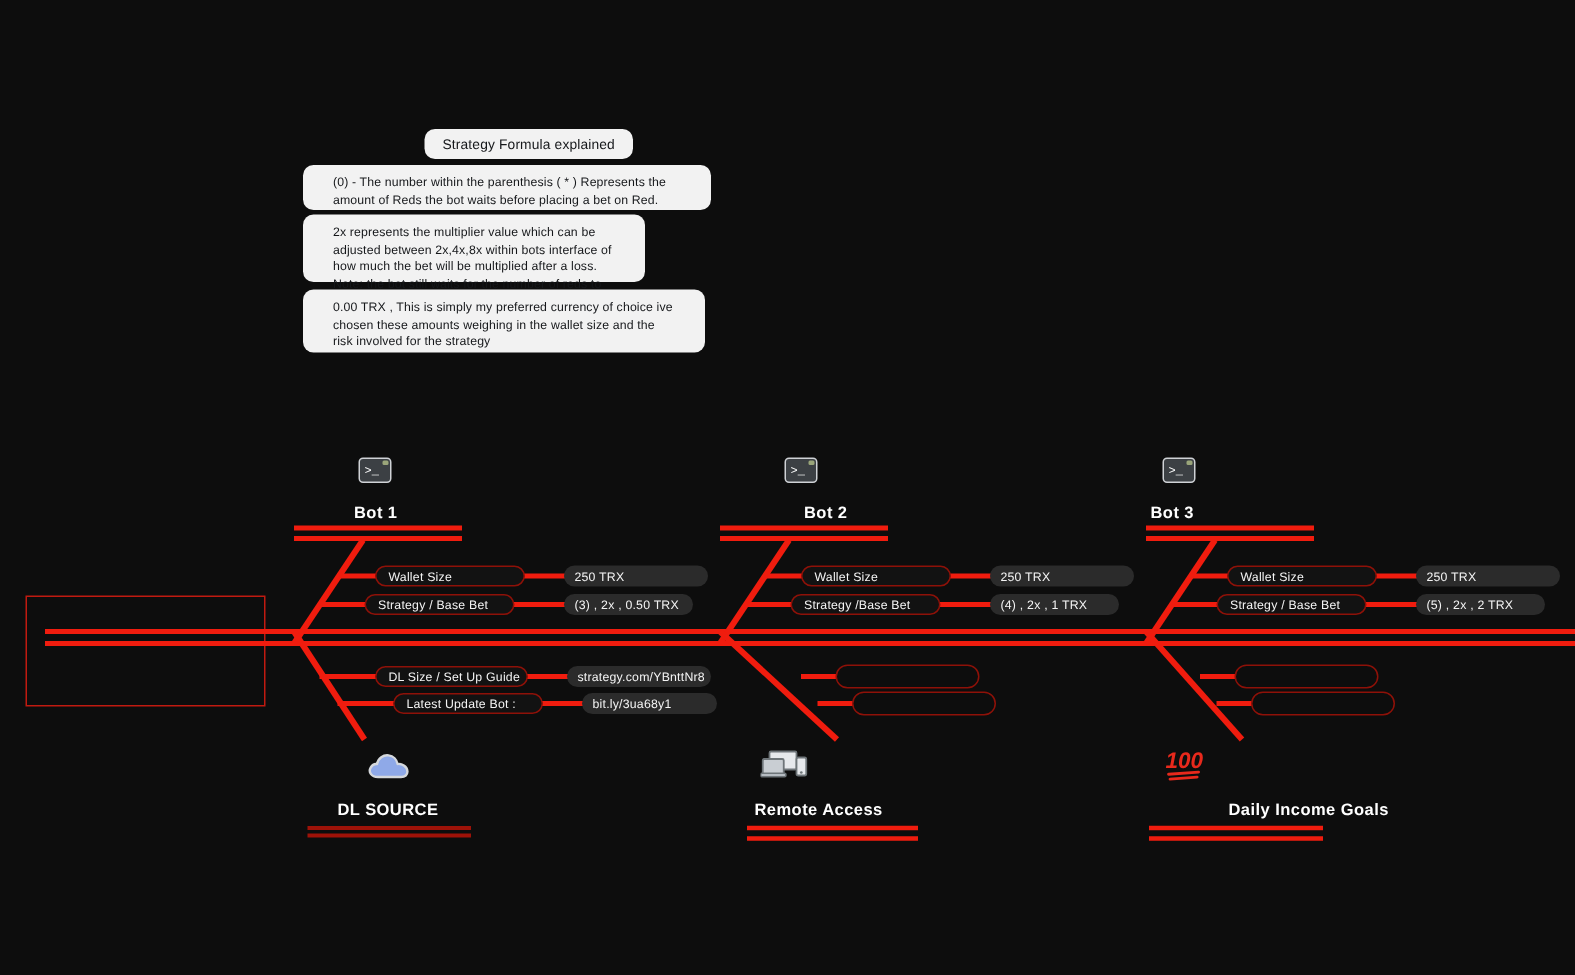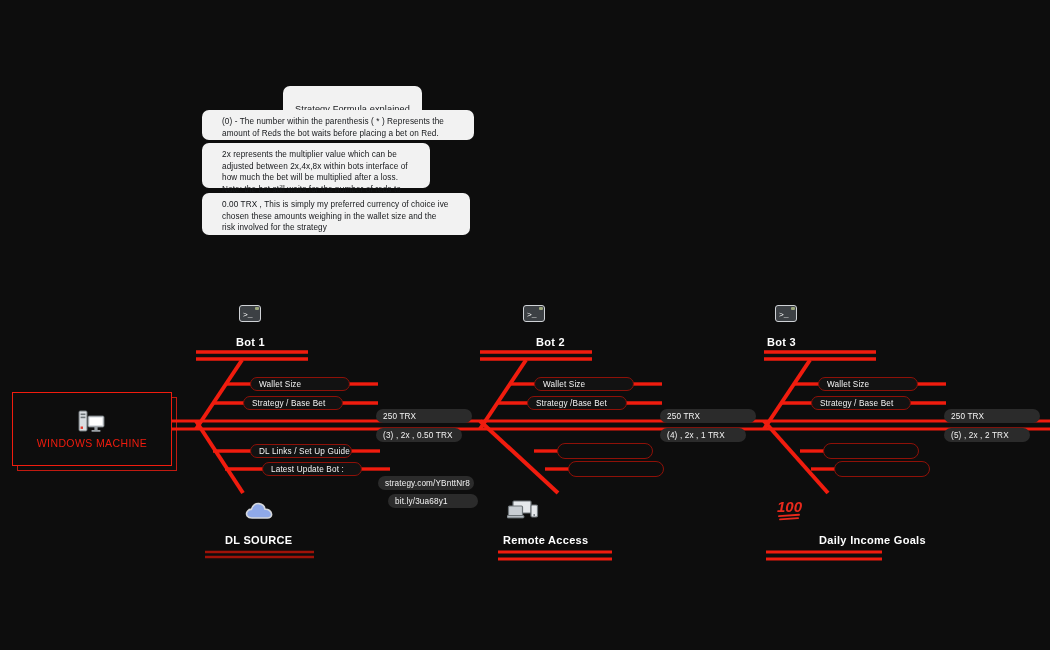--- a/index.html
+++ b/index.html
@@ -28,21 +28,21 @@
     padding:6px 20px;
     letter-spacing:.1px;
     box-sizing:border-box;
   }
   .note-title{
     position:absolute;
     background:#f2f2f2;
     color:#15171a;
     border-radius:7px;
     font-size:9.2px;
-    padding:18px 12px;
+    padding:5px 12px;
     letter-spacing:.1px;
     white-space:nowrap;
     box-sizing:border-box;
   }
 
   
   .machine-box{
     position:absolute;
     left:12px;top:392px;width:160px;height:74px;
     border:1.6px solid #f01c0e;
@@ -97,21 +97,21 @@
     position:absolute;
     background:#2b2b2b;
     border-radius:7px;
     color:#f4f4f4;
     font-size:8.2px;
     letter-spacing:.15px;
     padding:3px 7px;
     box-sizing:border-box;
     white-space:nowrap;
     height:14px;
-    display:flex;align-items:center;margin-top:32px;
+    display:flex;align-items:center;
   }
   .pill-empty{
     position:absolute;
     background:#0d0d0d;
     border:1px solid #8e1108;
     border-radius:9px;
     box-sizing:border-box;
     height:16px;
   }
 
@@ -193,35 +193,20 @@
 
   <div class="note-title" style="left:283px;top:86px;">Strategy Formula explained</div>
 
   <div class="note" style="left:202px;top:110px;width:272px;height:30px;">(0) - The number within the parenthesis ( * )  Represents the amount of  Reds the bot waits before placing a bet on Red.</div>
 
   <div class="note" style="left:202px;top:143px;width:228px;height:45px;">2x represents the multiplier value which can be adjusted between 2x,4x,8x within bots interface of how much the bet will be multiplied after a loss. Note: the bot still waits for the number of reds to pass before placing the recovery bet.</div>
 
   <div class="note" style="left:202px;top:193px;width:268px;height:42px;">0.00 TRX , This is simply my preferred currency of choice ive chosen these amounts weighing in the wallet size and the risk involved for the strategy</div>
 
   <div class="machine-shadow"></div>
-  <div class="machine-box">
-    <span class="icon" style="position:relative;display:block;width:28px;height:24px;">
-      <svg width="28" height="24" viewBox="0 0 28 24">
-        <rect x="1" y="1" width="8" height="20" rx="1.2" fill="#d9dde1" stroke="#6e7579" stroke-width="1"></rect>
-        <rect x="2.6" y="3.5" width="4.8" height="1.6" fill="#6e7579"></rect>
-        <rect x="2.6" y="6.6" width="4.8" height="1.6" fill="#6e7579"></rect>
-        <rect x="2.6" y="16.5" width="2.4" height="2.4" fill="#e0392b"></rect>
-        <rect x="10" y="6" width="16" height="11" rx="1.2" fill="#d9dde1" stroke="#6e7579" stroke-width="1"></rect>
-        <rect x="11.6" y="7.6" width="12.8" height="7.6" fill="#ffffff"></rect>
-        <rect x="16.4" y="17" width="3.2" height="3" fill="#9aa1a6"></rect>
-        <rect x="13.4" y="20" width="9.2" height="1.8" rx="0.8" fill="#9aa1a6"></rect>
-      </svg>
-    </span>
-    <span class="mlabel">WINDOWS MACHINE</span>
-  </div>
 
   <div class="term-ico" style="left:239px;top:305px;">
     <span class="dot"></span>
       <span class="pr">&gt;_</span>
   </div>
   <div class="branch-title" style="left:236px;top:336px;">Bot 1</div>
   <div class="pill-label" style="left:250px;top:377px;width:100px;">Wallet Size</div>
   <div class="pill-value" style="left:376px;top:377px;width:96px;">250 TRX</div>
   <div class="pill-label" style="left:243px;top:396px;width:100px;">Strategy / Base Bet</div>
   <div class="pill-value" style="left:376px;top:396px;width:86px;">(3) , 2x , 0.50 TRX</div>
@@ -239,21 +224,21 @@
   <div class="term-ico" style="left:775px;top:305px;">
     <span class="dot"></span>
       <span class="pr">&gt;_</span>
   </div>
   <div class="branch-title" style="left:767px;top:336px;">Bot 3</div>
   <div class="pill-label" style="left:818px;top:377px;width:100px;">Wallet Size</div>
   <div class="pill-value" style="left:944px;top:377px;width:96px;">250 TRX</div>
   <div class="pill-label" style="left:811px;top:396px;width:100px;">Strategy / Base Bet</div>
   <div class="pill-value" style="left:944px;top:396px;width:86px;">(5) , 2x , 2 TRX</div>
 
-  <div class="pill-label" style="left:250px;top:444px;width:102px;">DL Links / Set Up Guide</div>
+  <div class="pill-label" style="left:250px;top:444px;width:102px;">DL Size / Set Up Guide</div>
   <div class="pill-value" style="left:378px;top:444px;width:96px;">strategy.com/YBnttNr8</div>
   <div class="pill-label" style="left:262px;top:462px;width:100px;">Latest Update Bot :</div>
   <div class="pill-value" style="left:388px;top:462px;width:90px;">bit.ly/3ua68y1</div>
   <span class="icon" style="left:244px;top:498px;">
     <svg width="32" height="24" viewBox="0 0 32 24">
       <path d="M8 20 C3.4 20 1.4 16.6 3.2 13.6 C4.3 11.7 6.2 11.2 7.4 11.4
                C8.1 7.3 11.6 5.2 15 5.6 C18.2 6 20.6 8.4 21 11.3
                C24.4 11 27.4 13.2 27.6 16.2 C27.8 18.6 25.9 20 23.4 20 Z" fill="#8fa9e8" stroke="#d5d8dc" stroke-width="1.6" stroke-linejoin="round"></path>
     </svg>
   </span>

